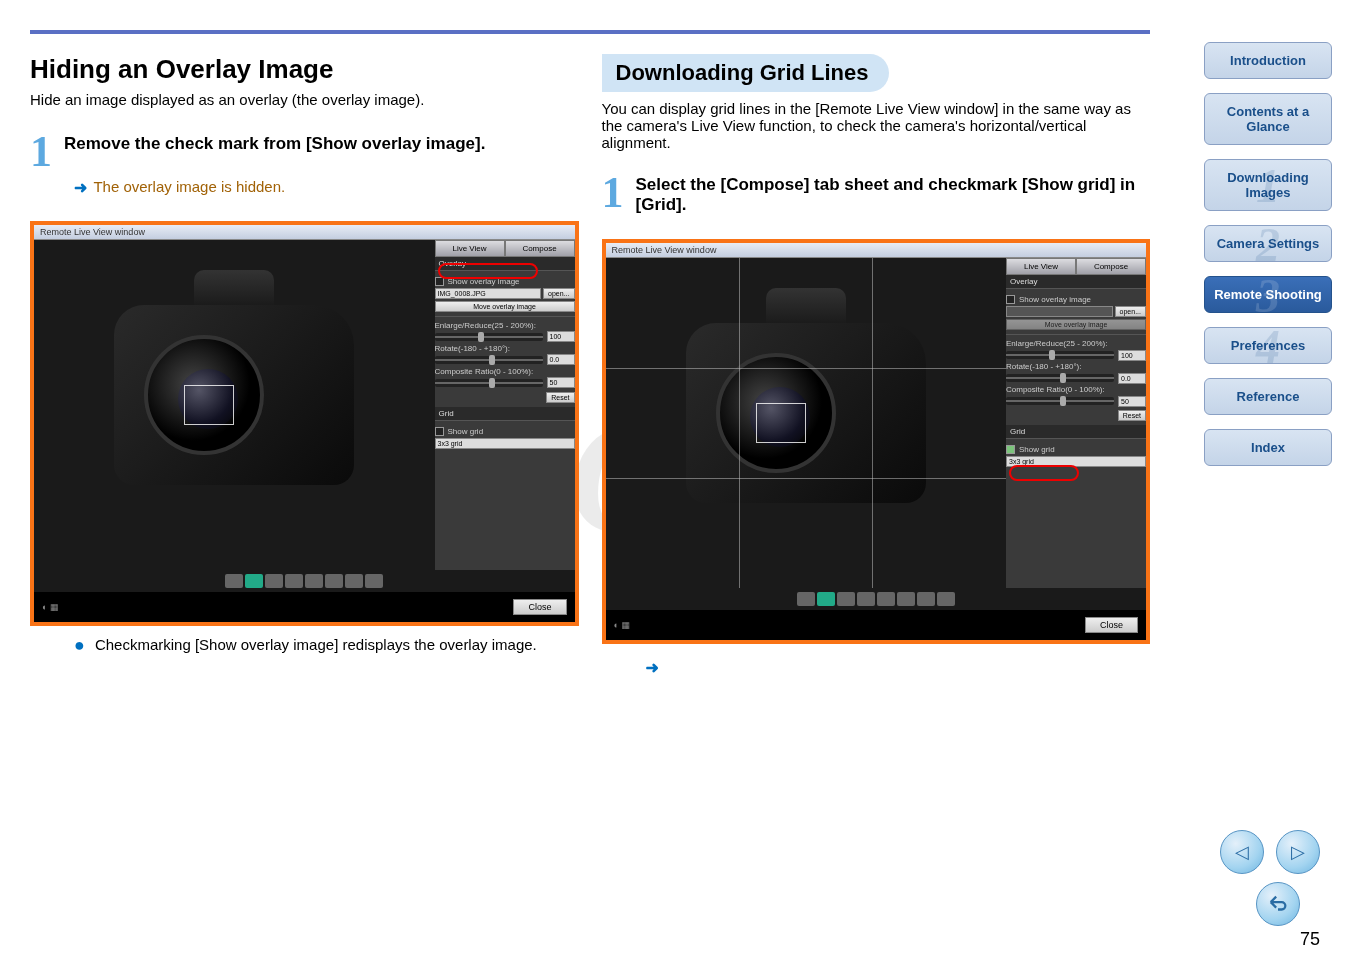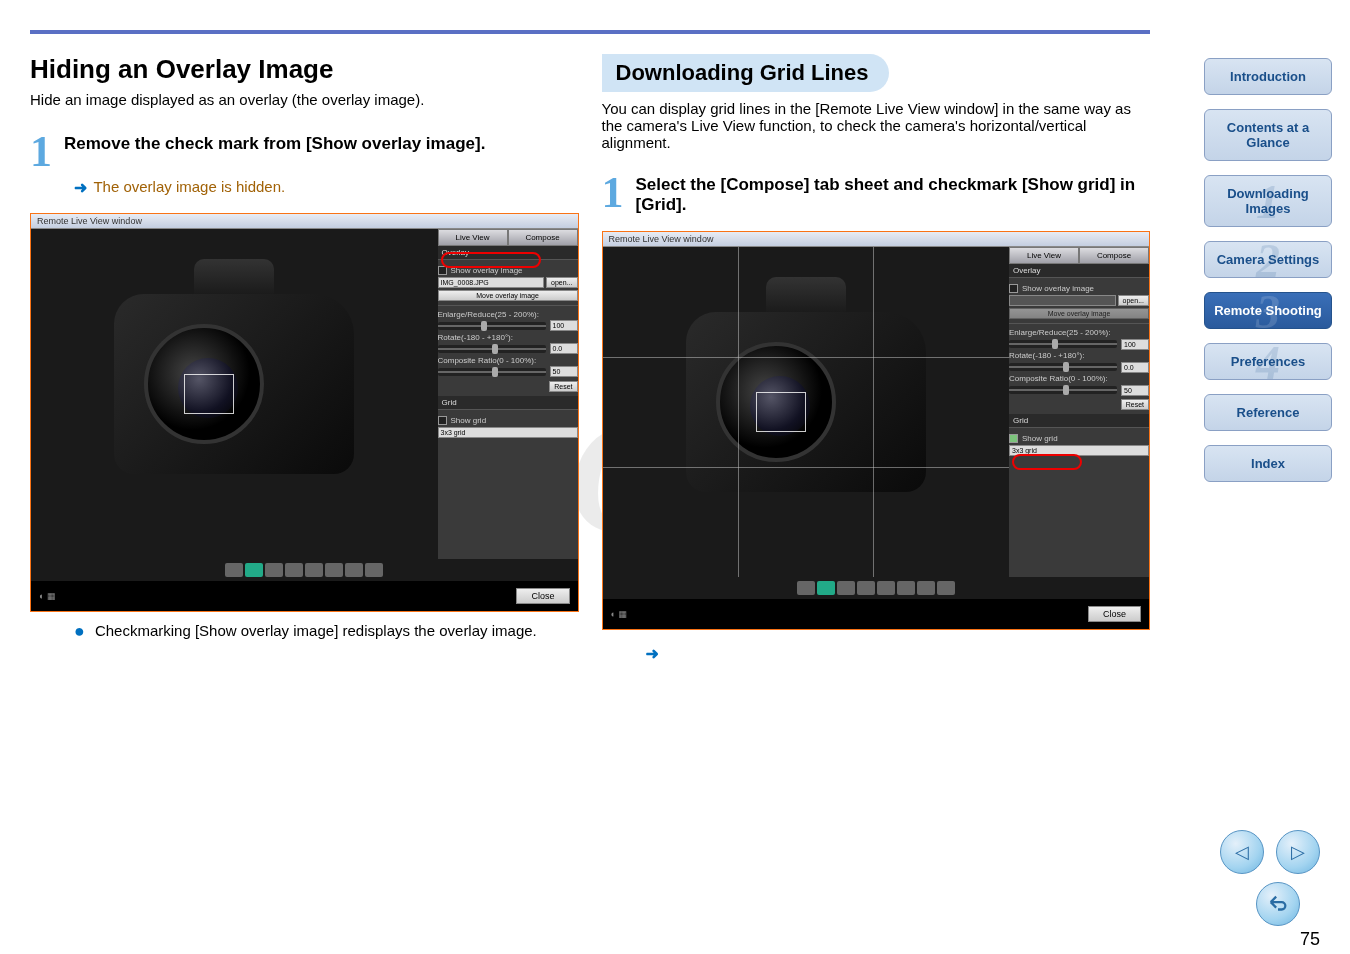--- a/index.html
+++ b/index.html
@@ -18,21 +18,21 @@
     .step-num { font-size: 44px; font-weight: bold; color: #5da9e0; font-family: Georgia, serif; line-height: 0.9; }
     .step-text { font-size: 17px; font-weight: bold; color: #000; padding-top: 2px; }
     .arrow-line { display: flex; align-items: flex-start; gap: 6px; margin-left: 44px; margin-bottom: 8px; }
     .arrow { color: #0070c0; font-size: 16px; font-weight: bold; }
     .arrow-text { font-size: 15px; color: #a16207; }
     .bullet-line { display: flex; align-items: flex-start; gap: 10px; margin-left: 44px; margin-top: 10px; }
     .bullet { color: #0070c0; font-size: 18px; line-height: 1; }
     .bullet-text { font-size: 15px; color: #000; }
 
     
-    .screenshot { background: #737373; border: 1px solid #f97316; position: relative; margin-top: 16px; }
+    .screenshot { background: #737373; border: 4px solid #f97316; position: relative; margin-top: 24px; }
     .shot-title { background: linear-gradient(#e8ecf4,#c4cee0); font-size: 9px; padding: 2px 6px; color: #333; border-bottom: 1px solid #888; }
     .shot-body { display: flex; height: 330px; }
     .cam-area { flex: 1; background: #1a1a1a; position: relative; display: flex; align-items: center; justify-content: center; }
     .camera { width: 280px; height: 240px; position: relative; }
     .cam-body { position: absolute; left: 20px; top: 20px; width: 240px; height: 180px; background: linear-gradient(135deg, #2a2a2a, #0a0a0a); border-radius: 30px 40px 20px 20px; }
     .cam-prism { position: absolute; left: 100px; top: -15px; width: 80px; height: 50px; background: linear-gradient(#333,#111); border-radius: 10px 10px 0 0; }
     .cam-lens { position: absolute; left: 50px; top: 50px; width: 120px; height: 120px; border-radius: 50%; background: radial-gradient(circle at 40% 40%, #444 0, #222 30%, #000 60%, #000 100%); border: 4px solid #333; }
     .cam-lens::after { content: ''; position: absolute; left: 30px; top: 30px; width: 60px; height: 60px; border-radius: 50%; background: radial-gradient(circle at 35% 35%, #556 0, #112 60%, #000 100%); }
     .af-box { position: absolute; border: 1px solid rgba(255,255,255,0.8); }
     .grid-overlay { position: absolute; left: 0; top: 0; width: 100%; height: 100%; pointer-events: none; }
@@ -64,21 +64,21 @@
 
     .bottom-bar { background: #000; height: 30px; display: flex; justify-content: space-between; align-items: center; padding: 0 8px; }
     .tool-icons { display: flex; gap: 2px; justify-content: center; padding: 4px 0; background: #1a1a1a; }
     .tool-icons span { width: 18px; height: 14px; background: #666; border-radius: 2px; display: inline-block; }
     .close-btn { background: linear-gradient(#eee,#ccc); padding: 2px 14px; font-size: 9px; border: 1px solid #888; color: #000; }
 
     
     .watermark { position: absolute; left: 50%; top: 50%; transform: translate(-50%,-50%) rotate(0deg); font-size: 160px; color: rgba(0,0,0,0.08); font-weight: bold; font-family: Georgia, serif; font-style: italic; letter-spacing: 4px; pointer-events: none; z-index: -1; }
 
     
-    .nav { position: absolute; right: 18px; top: 58px; width: 128px; display: flex; flex-direction: column; gap: 14px; }
+    .nav { position: absolute; right: 18px; top: 42px; width: 128px; display: flex; flex-direction: column; gap: 14px; }
     .nav-item { background: linear-gradient(#d8e4f2,#c4d4e8); border: 1px solid #8aa0c4; border-radius: 6px; text-align: center; padding: 10px 4px; font-size: 13px; font-weight: bold; color: #1a4f8a; position: relative; }
     .nav-active { background: linear-gradient(#3a6fb8,#2a5a9c); color: #fff; border-color: #24528c; }
     .nav-big-num { position: absolute; font-size: 48px; font-weight: bold; opacity: 0.15; pointer-events: none; left: 50%; top: 50%; transform: translate(-50%,-50%); font-style: italic; font-family: Georgia, serif; }
     .nav-sub { font-weight: bold; }
 
     .bottom-nav { position: absolute; right: 30px; bottom: 80px; display: flex; gap: 12px; }
     .nav-circle { width: 44px; height: 44px; border-radius: 50%; background: radial-gradient(circle at 35% 30%, #e4f0fa 0, #a3d4f0 60%, #6cb4e0 100%); border: 1px solid #5694c4; display: flex; align-items: center; justify-content: center; color: #2a6ca4; font-size: 18px; }
     .back-circle { position: absolute; right: 50px; bottom: 28px; width: 44px; height: 44px; border-radius: 50%; background: radial-gradient(circle at 35% 30%, #e4f0fa 0, #a3d4f0 60%, #6cb4e0 100%); border: 1px solid #5694c4; display: flex; align-items: center; justify-content: center; }
     .back-circle svg { width: 22px; height: 22px; }
 

